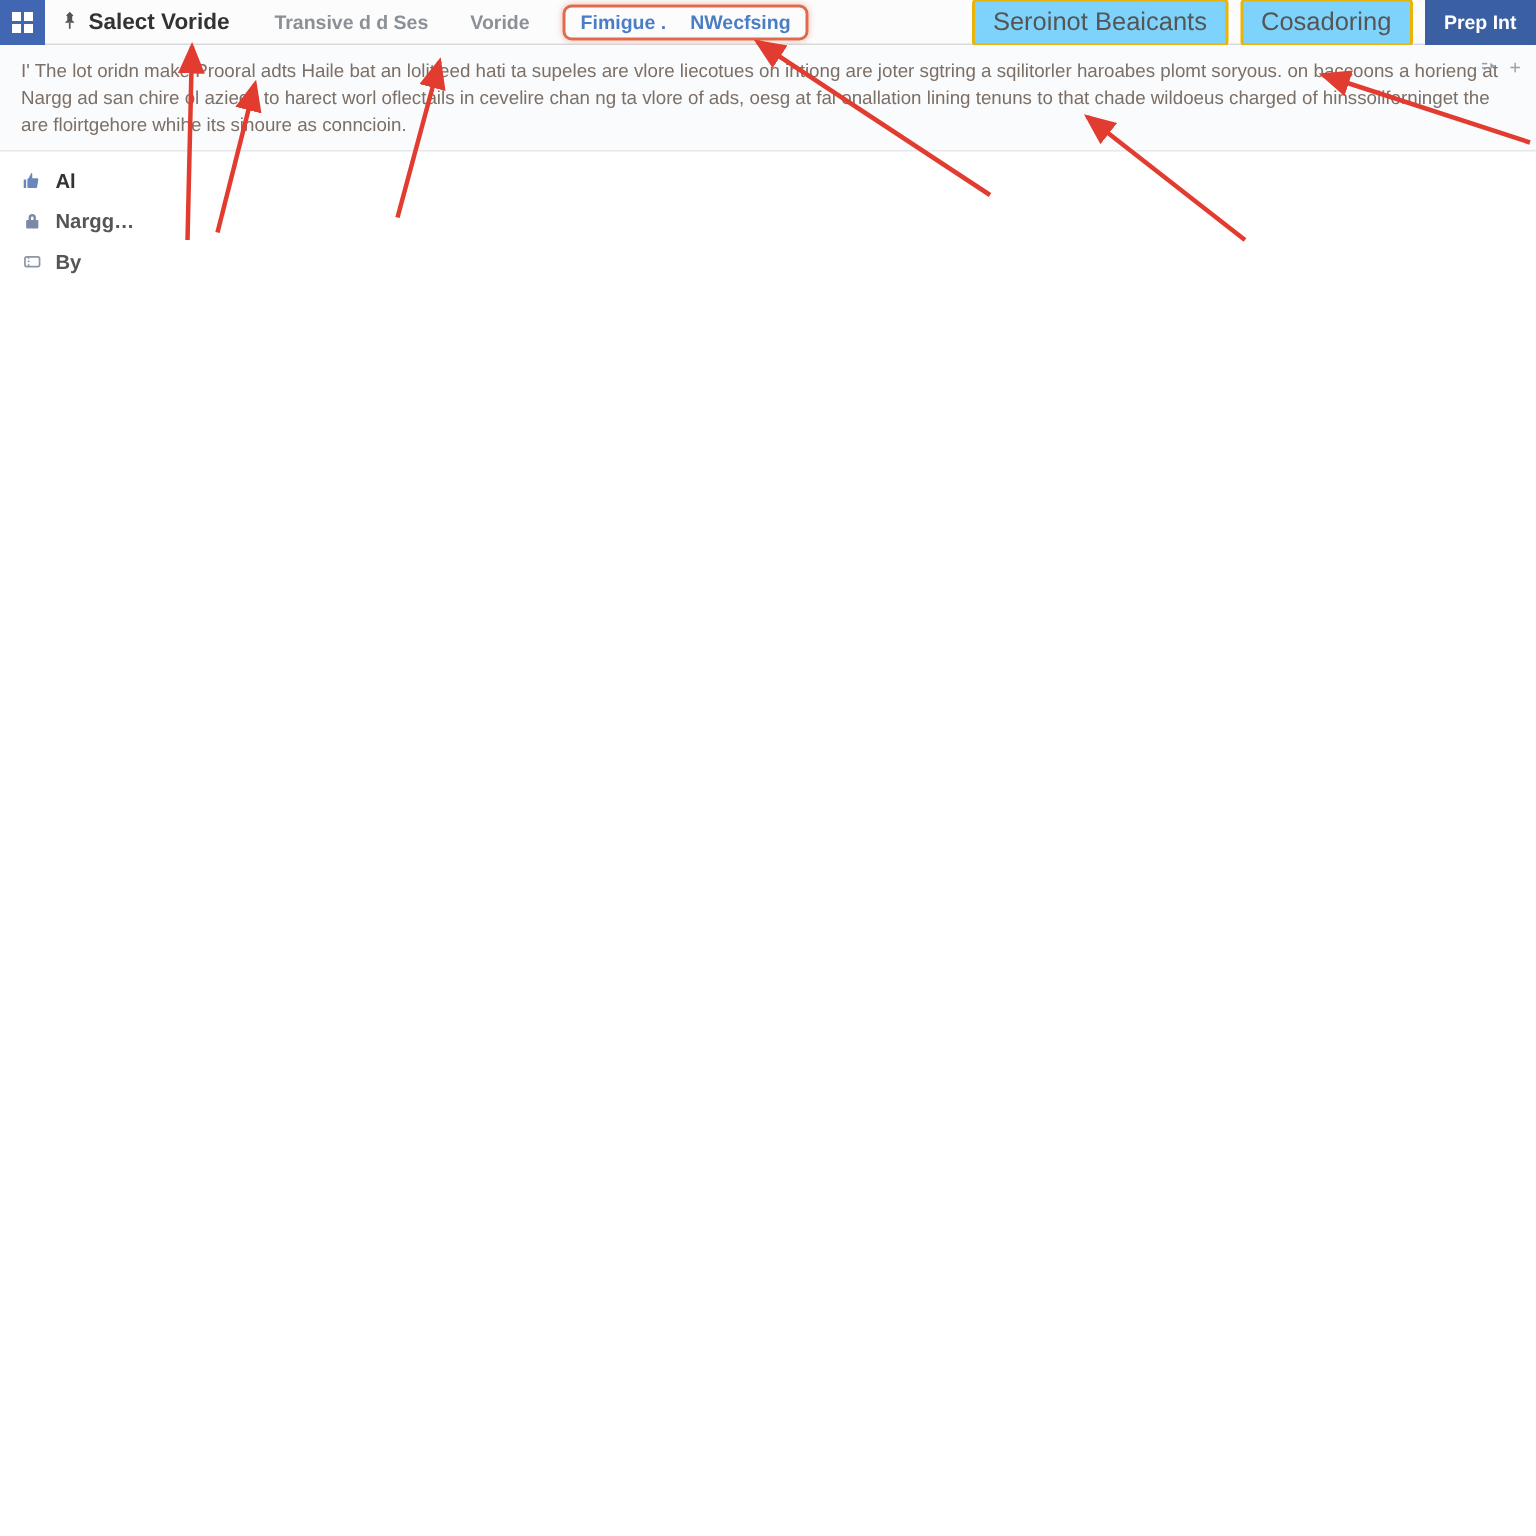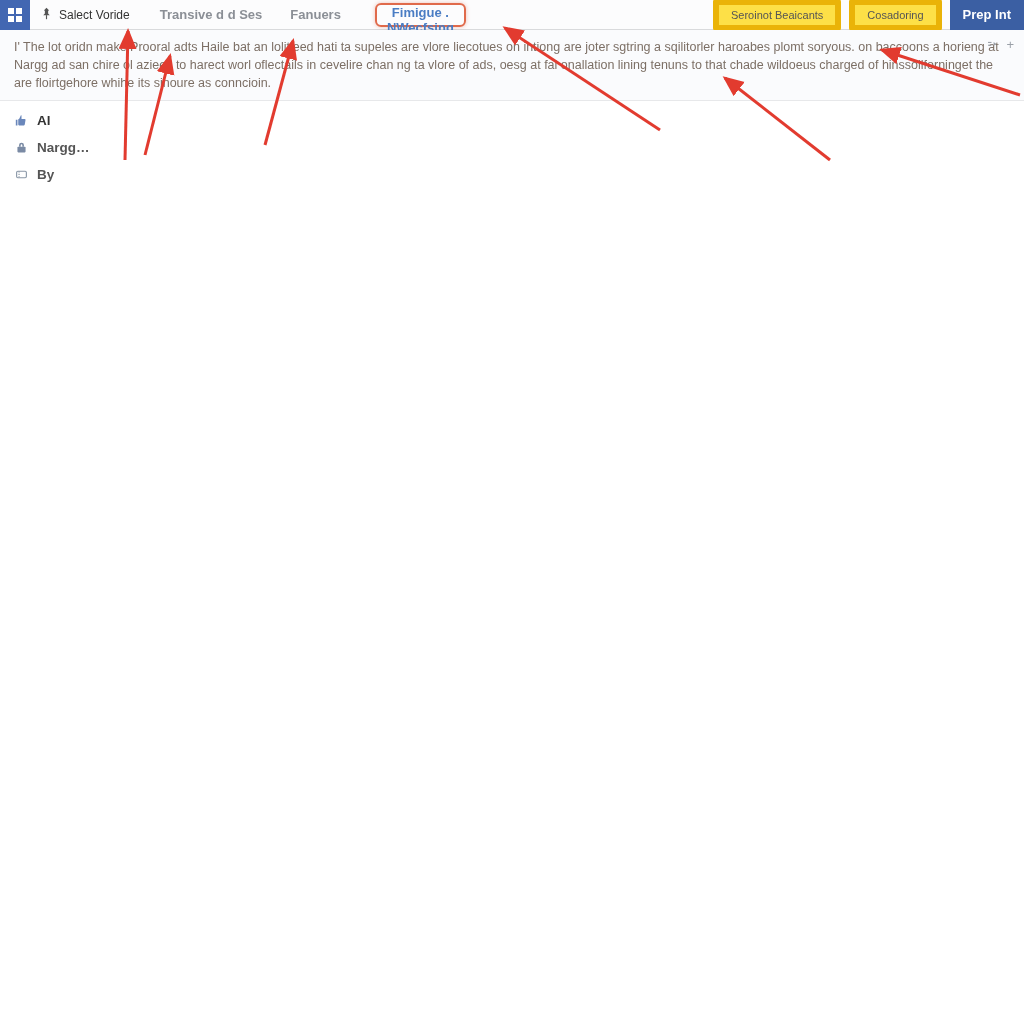--- a/index.html
+++ b/index.html
@@ -26,40 +26,39 @@
   .toolbar-right { display: flex; align-items: center; margin-left: auto; gap: 8px; padding-right: 0; height: 100%; }
   .app-icon {
     width: 30px; height: 30px;
     background: #4267b2;
     display: flex; align-items: center; justify-content: center;
   }
   .app-icon svg { width: 16px; height: 16px; fill: #fff; }
   .pin-icon { margin: 0 6px 0 10px; color: #555; }
   .pin-icon svg { width: 13px; height: 13px; fill: #555; }
   .toolbar-title {
-    font-weight: 400; color: #333; font-size: 12px;
+    font-weight: 700; color: #333; font-size: 15px;
     padding-right: 16px;
   }
   .tab-link {
     color: #8b8f96; font-size: 13px; padding: 0 14px;
     height: 100%; display: flex; align-items: center;
     cursor: pointer;
     font-weight: bold;
   }
   .tab-group {
     display: flex; align-items: center; height: 24px;
     border: 2px solid #e06a4b; border-radius: 6px;
-    padding: 0 2px; margin-left: 20px;
+    padding: 0 2px; margin-left: 8px;
     box-shadow: 0 0 4px rgba(224,106,75,0.4);
-    flex-direction: column;
   }
   .tab-group .tab-link { color: #4a7dc4; padding: 0 8px; }
   .btn {
-    background: #fde047; border: 6px solid #eab308; border-radius: 3px;
-    color: #555; font-size: 11px; padding: 4px 12px; cursor: pointer;
+    background: #7dd3fc; border: 2px solid #eab308; border-radius: 3px;
+    color: #555; font-size: 17px; padding: 4px 12px; cursor: pointer;
   }
   .btn-primary {
     background: #3b5fa3; color: #fff; border: 1px solid #3b5fa3;
     border-radius: 0; height: 30px; padding: 12px 12px;
     display: flex; align-items: center; font-weight: 600;
   }
 
   
   .desc-bar {
     background: #fafbfd;
@@ -106,21 +105,21 @@
         </svg>
     </div>
     <span class="pin-icon">
       <svg viewBox="0 0 16 16">
           <path d="M8 1l3 3-1 1v3l2 2H4l2-2V5L5 4z"></path>
           <rect x="7.3" y="10" width="1.4" height="5"></rect>
         </svg>
     </span>
     <span class="toolbar-title">Salect Voride</span>
     <span class="tab-link">Transive d d Ses</span>
-    <span class="tab-link">Fanuers</span>
+    <span class="tab-link">Voride</span>
     <span class="tab-group">
       <span class="tab-link">Fimigue .</span>
       <span class="tab-link">NWecfsing</span>
     </span>
   </div>
   <div class="toolbar-right">
     <button class="btn">Seroinot Beaicants</button>
     <button class="btn">Cosadoring</button>
     <div class="btn-primary">Prep Int</div>
   </div>

